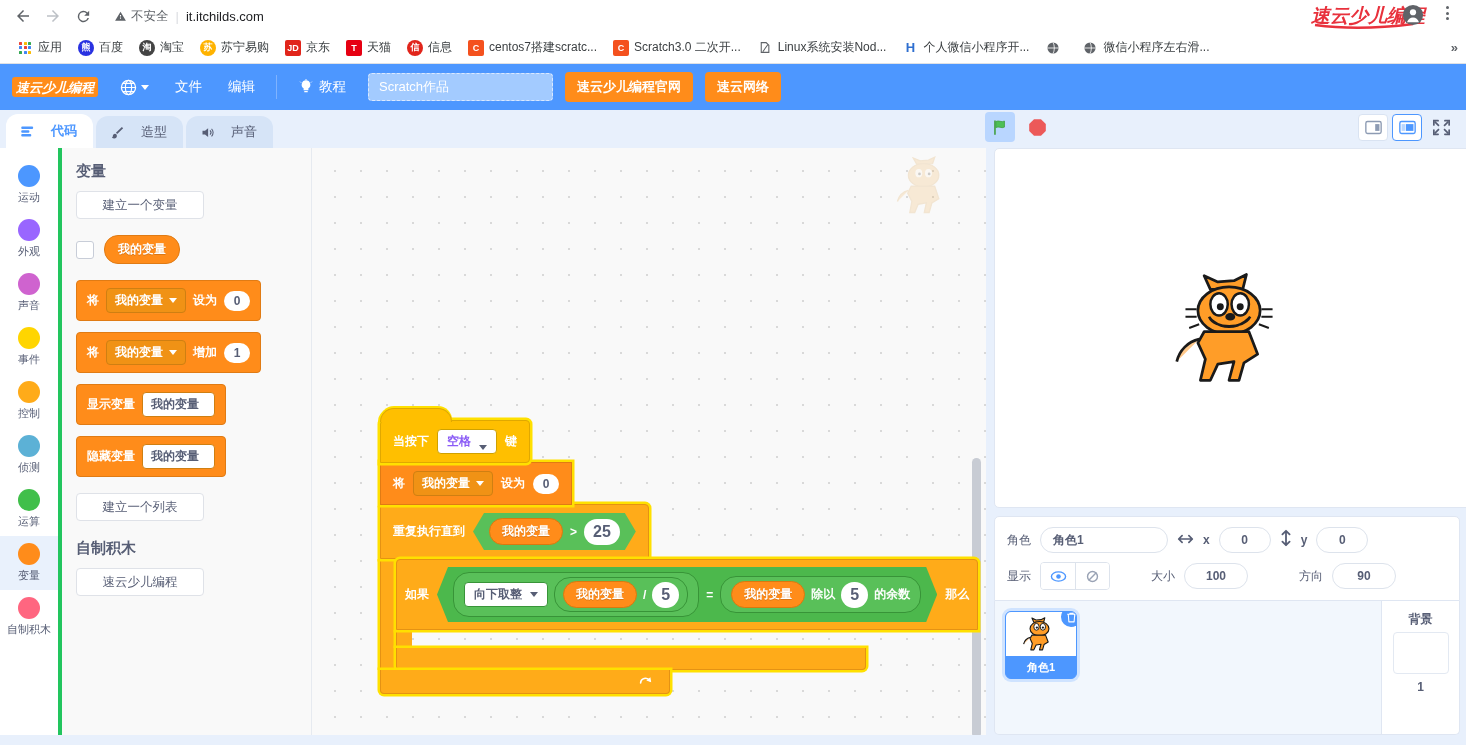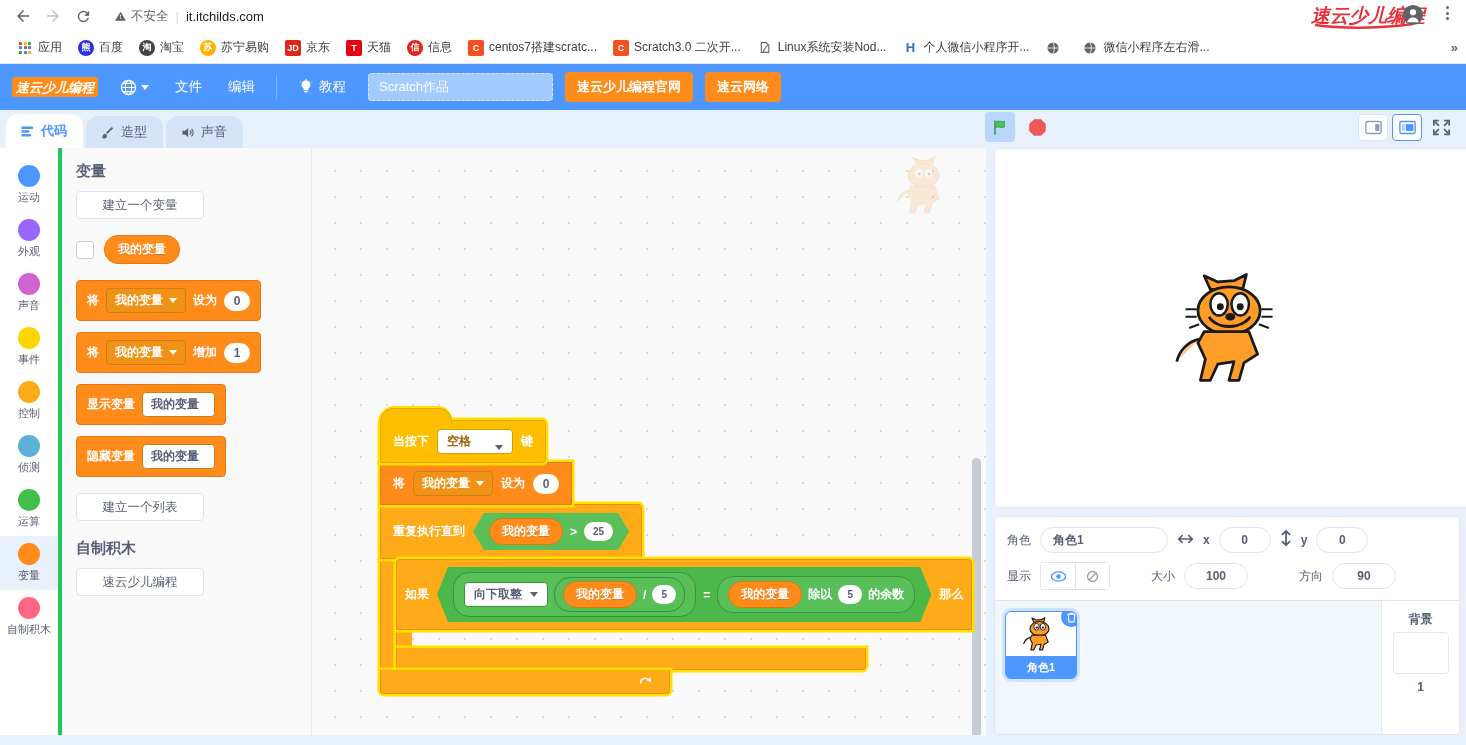--- a/index.html
+++ b/index.html
@@ -55,21 +55,21 @@
   .proj-title { width:185px; height:28px; background:#a3cbff; border:1px dashed #dbe9ff;
                 border-radius:4px; color:#fff; font-size:13px; display:flex; align-items:center;
                 padding:0 10px; margin-left:8px; }
   .orange-btn { background:#ff8c1a; color:#fff; font-size:13px; font-weight:bold; height:30px;
                 display:flex; align-items:center; padding:0 12px; border-radius:4px;
                 margin-left:10px; cursor:pointer; white-space:nowrap; }
 
   
   .tabrow { height:38px; background:#e8f0fc; display:flex; align-items:flex-end;
             padding-left:6px; position:relative; }
-  .tab { display:flex; align-items:center; gap:6px; height:32px; padding:0 16px 0 13px;
+  .tab { display:flex; align-items:center; gap:16px; height:32px; padding:0 16px 0 13px;
          border-radius:12px 12px 0 0; font-size:13px; color:#575e75; background:#d6e4f7;
          cursor:pointer; margin-right:3px; }
   .tab.active { background:#fff; color:#4d97ff; font-weight:bold; height:34px; }
   .tab-ico { width:16px; height:16px; display:flex; align-items:center; justify-content:center; }
 
   .stage-ctrls { position:absolute; left:985px; top:2px; display:flex; align-items:center; gap:10px; }
   .flag-btn { width:30px; height:30px; border-radius:4px; background:#b9d6ff;
               display:flex; align-items:center; justify-content:center; cursor:pointer; }
   .stop-btn { width:24px; height:24px; display:flex; align-items:center;
               justify-content:center; cursor:pointer; }
@@ -135,22 +135,22 @@
   
   .script { position:absolute; left:68px; top:272px; }
 
   .ev-blk { background:#ffbf00; border:1px solid #e0a800; color:#fff; font-weight:bold;
             font-size:12px; display:flex; align-items:center; gap:8px; padding:8px 12px;
             border-radius:4px 4px 4px 0; width:max-content;
             box-shadow:0 0 0 2.5px #ffe000; position:relative; z-index:6; }
   .ev-hat { position:absolute; left:-1px; top:-13px; width:72px; height:14px;
             background:#ffbf00; border:1px solid #e0a800; border-bottom:none;
             border-radius:28px 28px 0 0; box-shadow:0 -2px 0 0 #ffe000, -2px 0 0 0 #ffe000; }
-  .ev-drop { background:#fff; border:1px solid #cfa100; border-radius:4px; color:#a16207;
-             padding:3px 9px; display:flex; align-items:flex-end; gap:24px; font-weight:bold; }
+  .ev-drop { background:#fff; border:1px solid #cfa100; border-radius:4px; color:#8b5cf6;
+             padding:3px 9px; display:flex; align-items:flex-end; gap:8px; font-weight:bold; }
   .ev-drop .dc { width:0;height:0;border-left:4px solid transparent;border-right:4px solid transparent;
                  border-top:5px solid #575e75; }
 
   .set-blk { background:#ff8c1a; border:1px solid #e07b14; color:#fff; font-weight:bold;
              font-size:12px; display:flex; align-items:center; gap:8px; padding:8px 12px;
              width:max-content; box-shadow:0 0 0 2.5px #ffe000; position:relative; z-index:5;
              margin-top:-1px; }
 
   .ctrl-top { background:#ffab19; border:1px solid #e59213; color:#fff; font-weight:bold;
               font-size:12px; display:flex; align-items:center; gap:8px; padding:8px 12px;
@@ -175,21 +175,21 @@
   .hex { background:#59c059; color:#fff; font-weight:bold; font-size:12px;
          display:flex; align-items:center; gap:7px; padding:5px 16px;
          clip-path:polygon(11px 0, calc(100% - 11px) 0, 100% 50%, calc(100% - 11px) 100%, 11px 100%, 0 50%);
          border:none; }
   .hex.outer { background:#4cb84c; }
   .op-round { background:#59c059; border:1px solid #389438; border-radius:16px; color:#fff;
               font-weight:bold; font-size:12px; display:flex; align-items:center; gap:6px;
               padding:4px 10px; }
   .var-oval { background:#ff8c1a; border:1px solid #d9790f; border-radius:14px; color:#fff;
               font-weight:bold; font-size:12px; padding:4px 12px; text-shadow:0 1px 0 rgba(0,0,0,.15); }
-  .num-oval { background:#fff; border-radius:14px; color:#575e75; font-weight:bold; font-size:10px;
+  .num-oval { background:#fff; border-radius:14px; color:#575e75; font-weight:bold; font-size:16px;
               min-width:24px; padding:4px 9px; text-align:center; }
   .op-drop { background:#fff; border:1px solid #389438; border-radius:4px; color:#575e75;
              font-weight:bold; font-size:12px; padding:3px 9px; display:flex;
              align-items:center; gap:8px; }
   .op-drop .dc { width:0;height:0;border-left:4px solid transparent;border-right:4px solid transparent;
                  border-top:5px solid #575e75; }
   .loop-arrow { color:#fff; font-size:14px; font-weight:bold; }
 
   
   .right { width:480px; flex:0 0 480px; display:flex; flex-direction:column;

